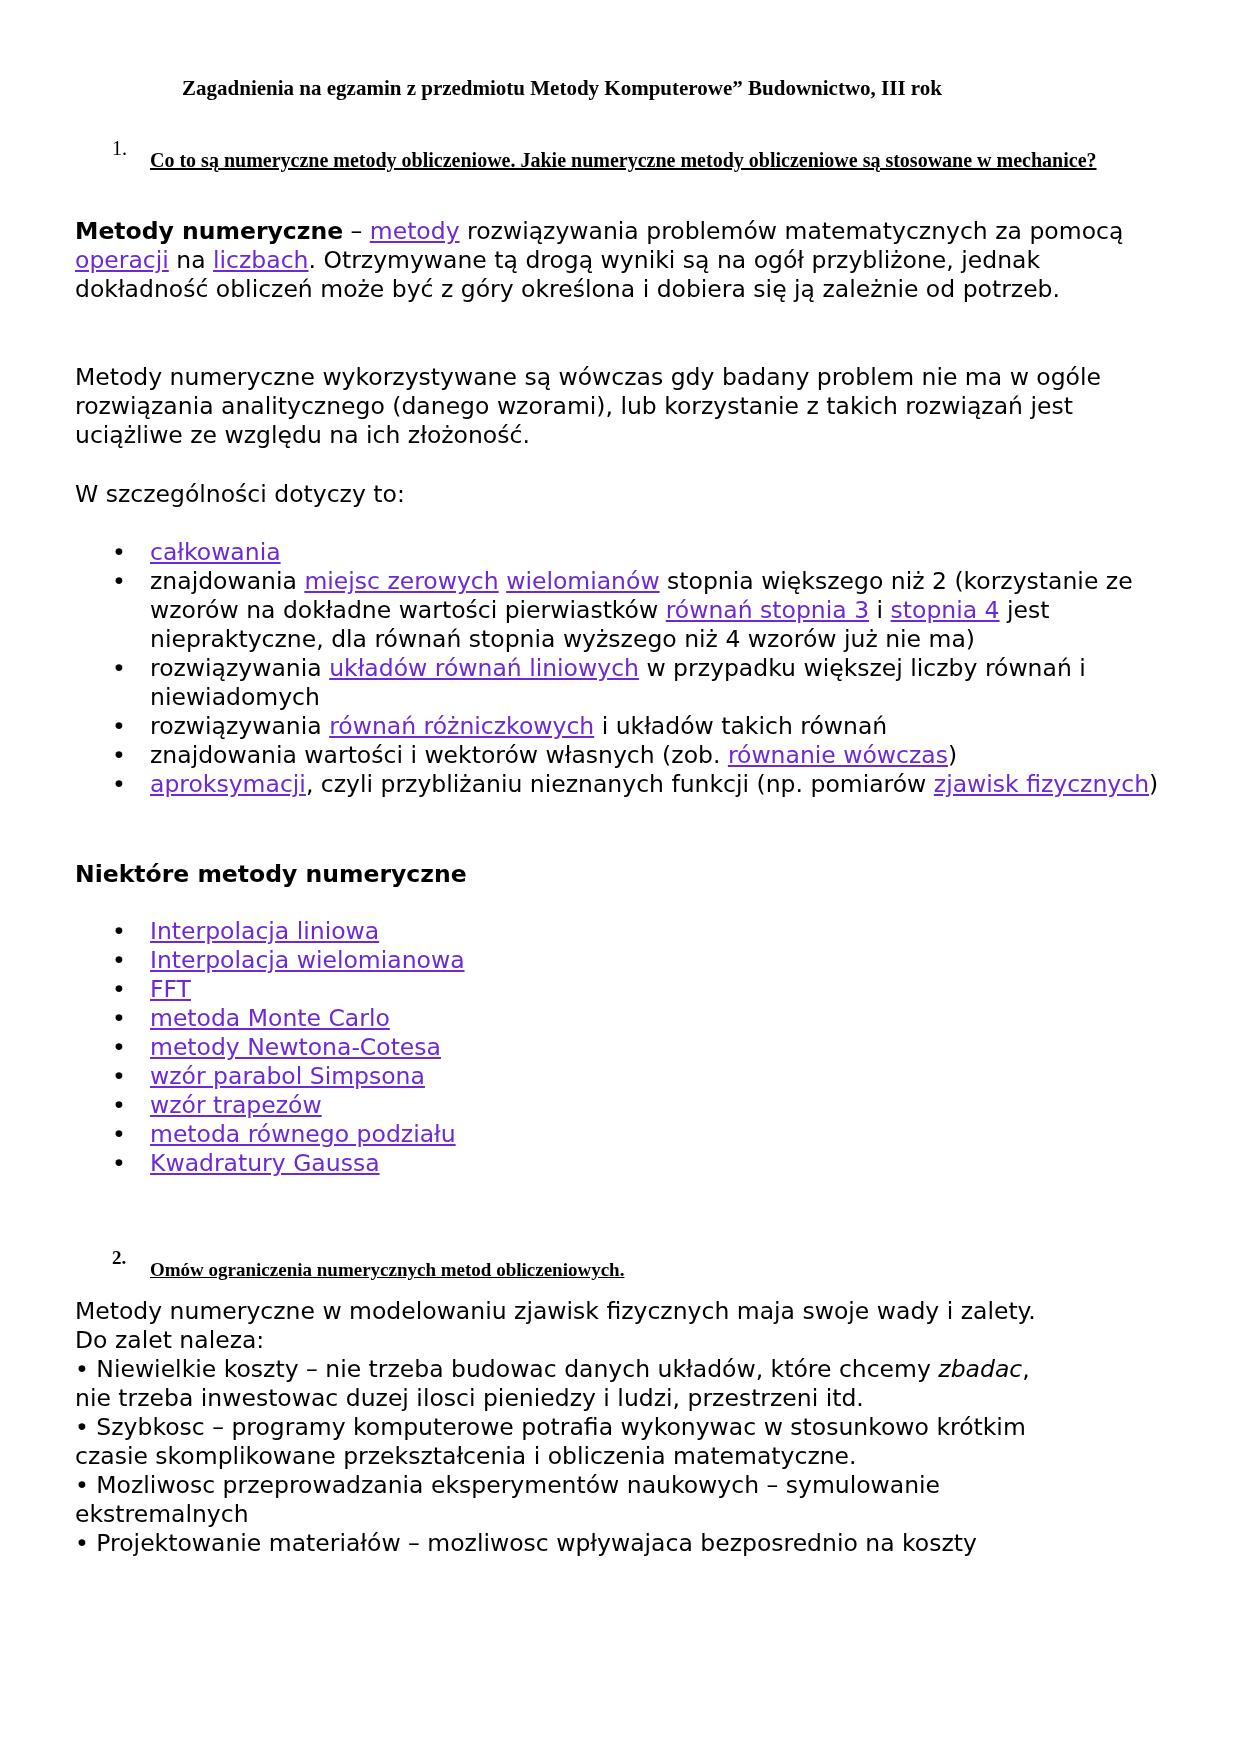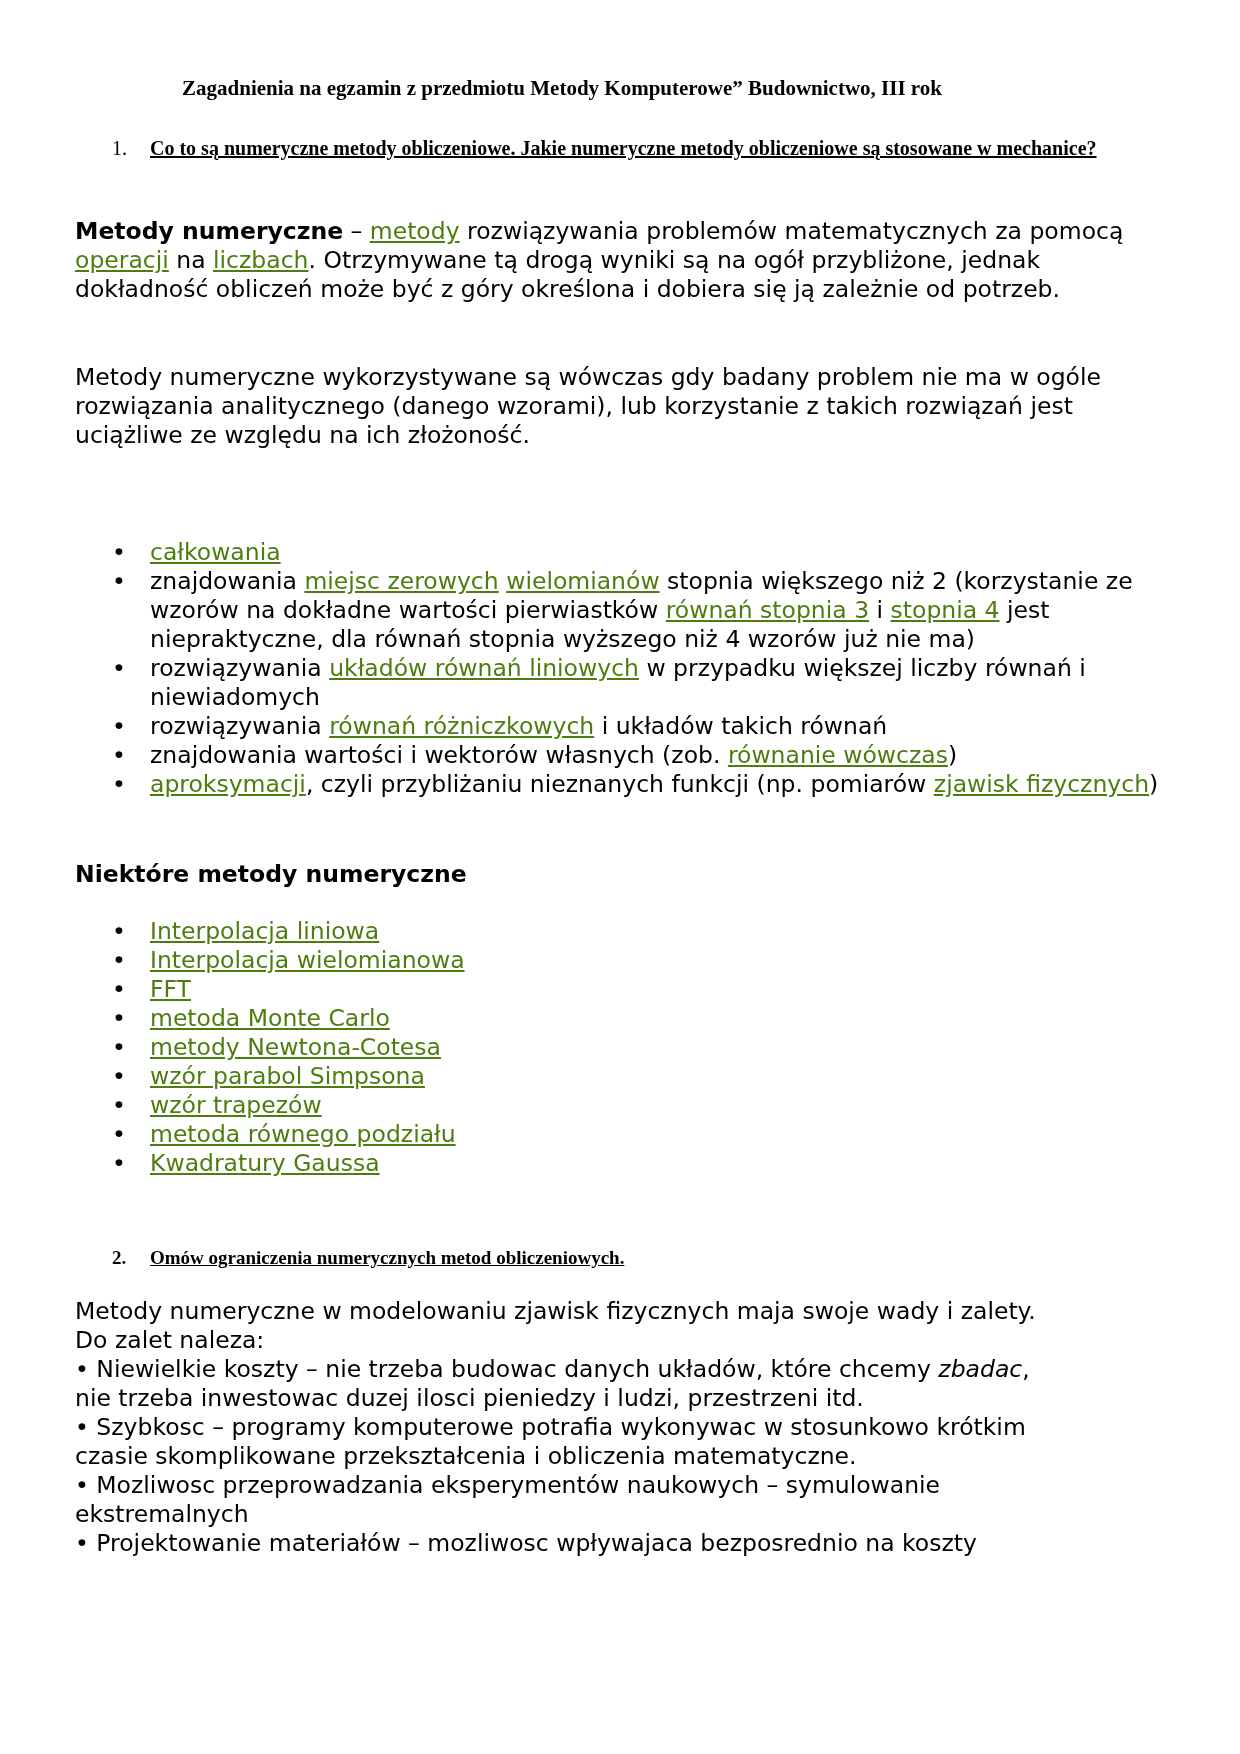--- a/index.html
+++ b/index.html
@@ -5,37 +5,37 @@
     html, body { margin: 0; padding: 0; background: #ffffff; }
     body {
       width: 1240px;
       height: 1754px;
       position: relative;
       overflow: hidden;
       color: #000;
       font-family: "DejaVu Sans", sans-serif;
     }
     .page { position: absolute; left: 0; top: 0; width: 1240px; height: 1754px; }
-    a { color: #4d7c0f; text-decoration: underline; margin-top: 16px; }
+    a { color: #6d28d9; text-decoration: underline; margin-top: 16px; }
     .serif { font-family: "Liberation Serif", "DejaVu Serif", serif; }
 
     .doc-title {
       position: absolute; left: 0; top: 76px; width: 1124px;
       text-align: center; font-weight: bold; font-size: 21px;
     }
 
     .q-heading {
       position: absolute; left: 112px; width: 1050px;
       font-weight: bold; font-size: 20px; line-height: 28px;
     }
     .q-heading .num { position: absolute; left: 0; top: 0; font-weight: normal; }
     .q-heading .num.bold { font-weight: bold; }
     .q-heading .txt {
       display: block; margin-left: 38px; text-decoration: underline;
-      text-align: justify; text-align-last: left;
+      text-align: justify; text-align-last: left; margin-top: 12px;
     }
     #q1 { top: 134px; }
     #q1 .txt { text-align-last: left; }
     #q2 { top: 1244px; font-size: 19px; }
     #q2 .txt { font-size: 19px; }
 
     .body-text { font-size: 23.5px; line-height: 29px; }
 
     .block { position: absolute; left: 75px; width: 1100px; }
     #intro { top: 217px; }
@@ -71,20 +71,21 @@
     <span class="num">1.</span>
     <span class="txt">Co to są numeryczne metody obliczeniowe. Jakie numeryczne metody obliczeniowe są stosowane w mechanice?</span>
   </div>
 
   <div class="block body-text" id="intro">
     <b>Metody numeryczne</b><span> – </span><a href="#">metody</a><span> rozwiązywania problemów matematycznych za pomocą </span><a href="#">operacji</a><span> na </span><a href="#">liczbach</a><span>. Otrzymywane tą drogą wyniki są na ogół przybliżone, jednak dokładność obliczeń może być z góry określona i dobiera się ją zależnie od potrzeb.</span>
   </div>
 
   <div class="block body-text" id="para2">Metody numeryczne wykorzystywane są wówczas gdy badany problem nie ma w ogóle rozwiązania analitycznego (danego wzorami), lub korzystanie z takich rozwiązań jest uciążliwe ze względu na ich złożoność.</div>
 
+  <div class="block body-text" id="para3">W szczególności dotyczy to:</div>
 
   <ul class="list body-text" id="special-list">
     <li>
       <span class="bullet">•</span>
       <a href="#">całkowania</a>
     </li>
     <li>
       <span class="bullet">•</span>
       <span>znajdowania </span><a href="#">miejsc zerowych</a><span> </span><a href="#">wielomianów</a><span> stopnia większego niż 2 (korzystanie ze wzorów na dokładne wartości pierwiastków </span><a href="#">równań stopnia 3</a><span> i </span><a href="#">stopnia 4</a><span> jest niepraktyczne, dla równań stopnia wyższego niż 4 wzorów już nie ma)</span>
     </li>

